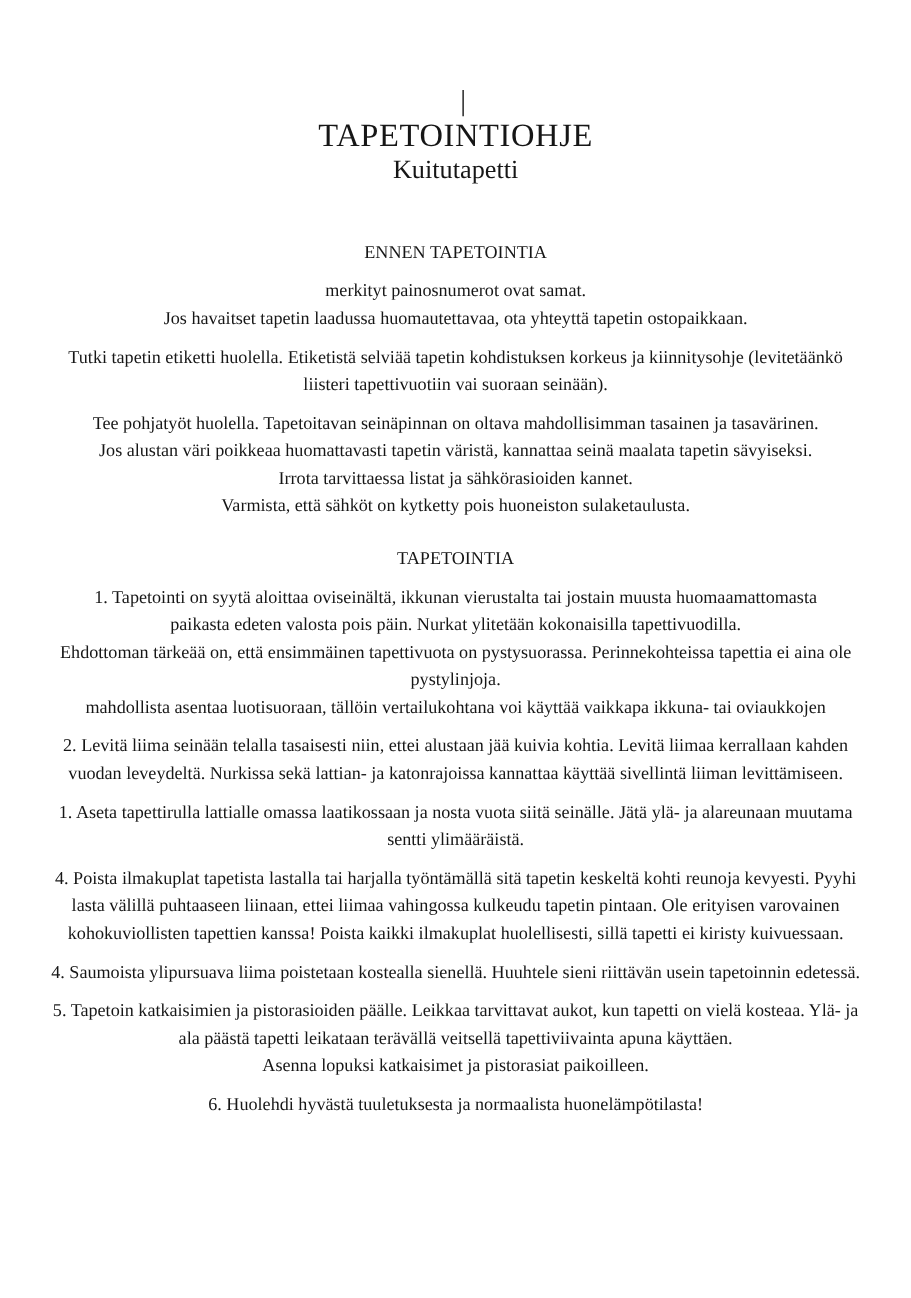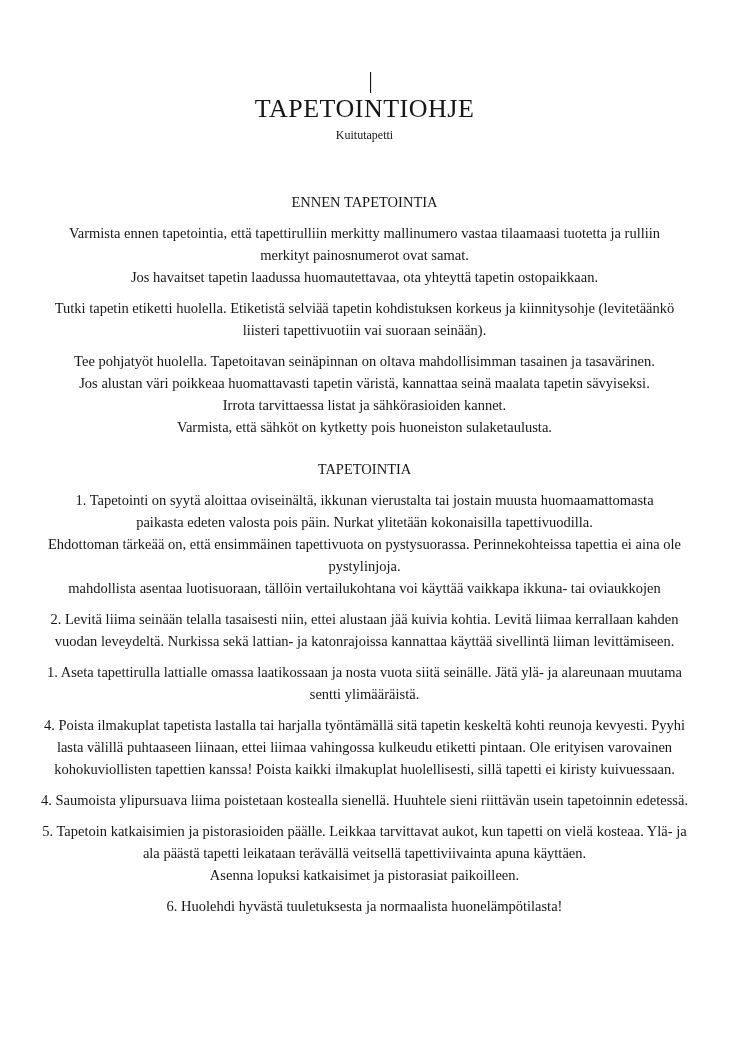--- a/index.html
+++ b/index.html
@@ -30,21 +30,21 @@
     padding-left: 12px; 
   }
   .doc-title {
     margin: 0;
     font-size: 26px;
     line-height: 30px;
     font-weight: 400;
     letter-spacing: 0.5px;
   }
   .doc-subtitle {
-    font-size: 12px;
+    font-size: 21px;
     line-height: 22px;
     text-align: center;
   }
   .doc-body {
     margin-top: 45px;
     font-size: 14.5px;
     line-height: 22px;
   }
   .section + .section {
     margin-top: 20px;
@@ -66,21 +66,20 @@
 <body>
 
 <div class="page">
   <div class="cursor-mark">|</div>
   <h1 class="doc-title">TAPETOINTIOHJE</h1>
   <div class="doc-subtitle">Kuitutapetti</div>
   <div class="doc-body" id="doc-body">
       <div class="section">
         <h2 class="sec-heading">ENNEN TAPETOINTIA</h2>
         <div class="para">
-          <div class="line">Varmista ennen tapetointia, että tapettirulliin merkitty mallinumero vastaa tilaamaasi tuotetta ja rulliin</div>
           <div class="line">merkityt painosnumerot ovat samat.</div>
           <div class="line">Jos havaitset tapetin laadussa huomautettavaa, ota yhteyttä tapetin ostopaikkaan.</div>
         </div>
         <div class="para">
           <div class="line">Tutki tapetin etiketti huolella. Etiketistä selviää tapetin kohdistuksen korkeus ja kiinnitysohje (levitetäänkö</div>
           <div class="line">liisteri tapettivuotiin vai suoraan seinään).</div>
         </div>
         <div class="para">
           <div class="line">Tee pohjatyöt huolella. Tapetoitavan seinäpinnan on oltava mahdollisimman tasainen ja tasavärinen.</div>
           <div class="line">Jos alustan väri poikkeaa huomattavasti tapetin väristä, kannattaa seinä maalata tapetin sävyiseksi.</div>
@@ -100,21 +99,21 @@
         <div class="para">
           <div class="line">2. Levitä liima seinään telalla tasaisesti niin, ettei alustaan jää kuivia kohtia. Levitä liimaa kerrallaan kahden</div>
           <div class="line">vuodan leveydeltä. Nurkissa sekä lattian- ja katonrajoissa kannattaa käyttää sivellintä liiman levittämiseen.</div>
         </div>
         <div class="para">
           <div class="line">1. Aseta tapettirulla lattialle omassa laatikossaan ja nosta vuota siitä seinälle. Jätä ylä- ja alareunaan muutama</div>
           <div class="line">sentti ylimääräistä.</div>
         </div>
         <div class="para">
           <div class="line">4. Poista ilmakuplat tapetista lastalla tai harjalla työntämällä sitä tapetin keskeltä kohti reunoja kevyesti. Pyyhi</div>
-          <div class="line">lasta välillä puhtaaseen liinaan, ettei liimaa vahingossa kulkeudu etiketti pintaan. Ole erityisen varovainen</div>
+          <div class="line">lasta välillä puhtaaseen liinaan, ettei liimaa vahingossa kulkeudu tapetin pintaan. Ole erityisen varovainen</div>
           <div class="line">kohokuviollisten tapettien kanssa! Poista kaikki ilmakuplat huolellisesti, sillä tapetti ei kiristy kuivuessaan.</div>
         </div>
         <div class="para">
           <div class="line">4. Saumoista ylipursuava liima poistetaan kostealla sienellä. Huuhtele sieni riittävän usein tapetoinnin edetessä.</div>
         </div>
         <div class="para">
           <div class="line">5. Tapetoin katkaisimien ja pistorasioiden päälle. Leikkaa tarvittavat aukot, kun tapetti on vielä kosteaa. Ylä- ja</div>
           <div class="line">ala päästä tapetti leikataan terävällä veitsellä tapettiviivainta apuna käyttäen.</div>
           <div class="line">Asenna lopuksi katkaisimet ja pistorasiat paikoilleen.</div>
         </div>

